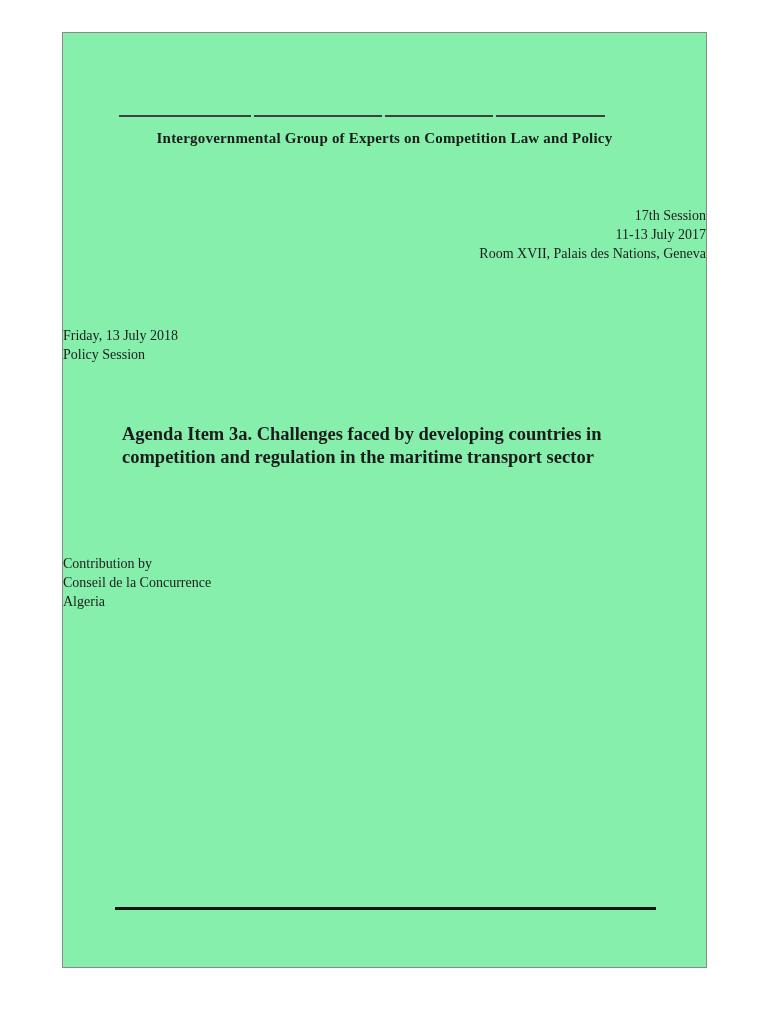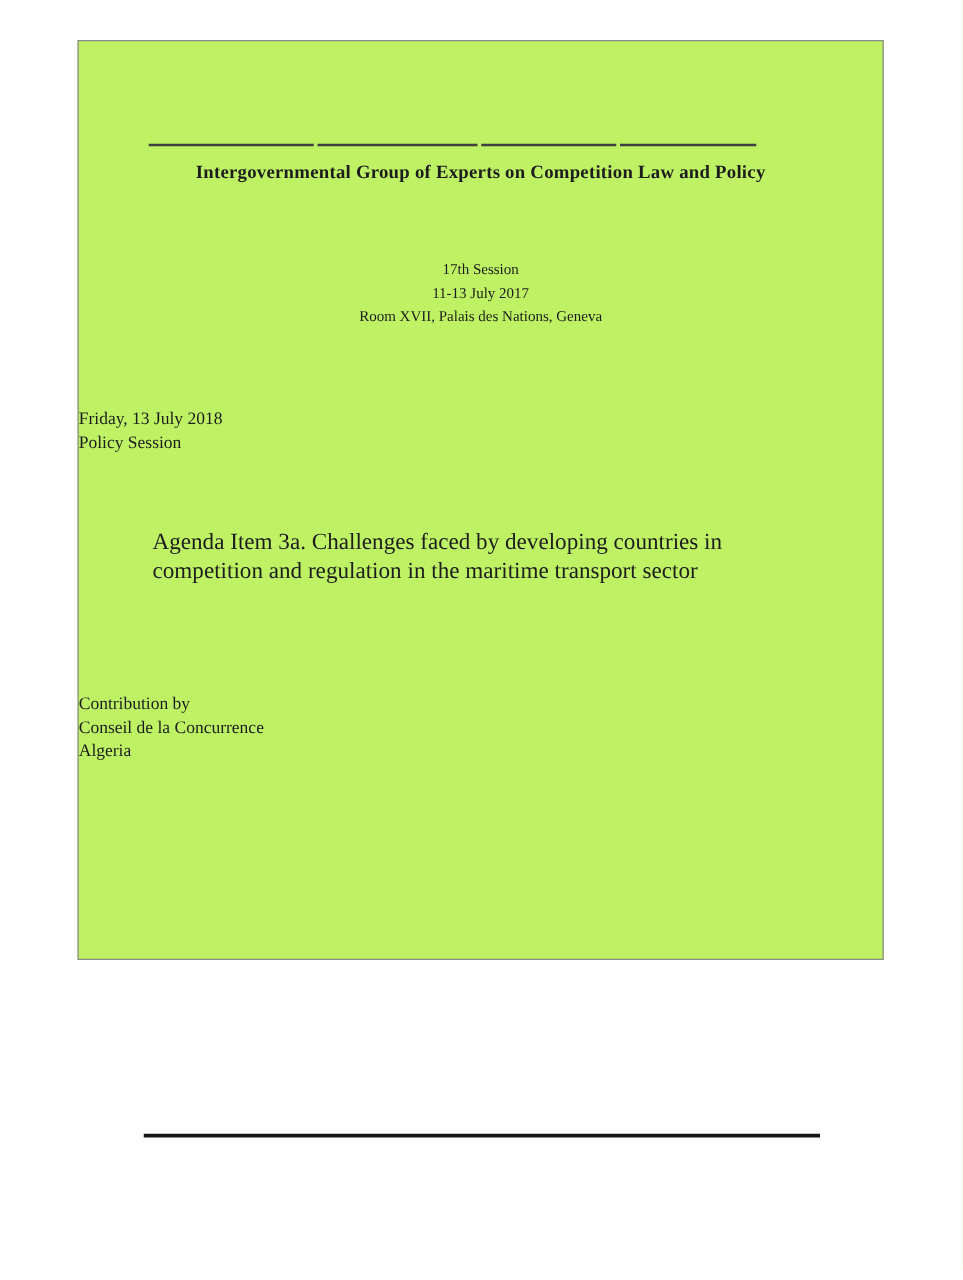--- a/index.html
+++ b/index.html
@@ -14,22 +14,22 @@
     width: 770px;
     height: 1024px;
     background: #ffffff;
     overflow: hidden;
   }
   .page {
     position: absolute;
     left: 62px;
     top: 32px;
     width: 645px;
-    height: 736px;
-    background: #bef264;
+    height: 936px;
+    background: #86efac;
     border: 1px solid #8a8a8a;
   }
   .rule-top {
     position: absolute;
     left: 56px;
     top: 82px;
     width: 486px;
     display: flex;
     gap: 3px;
   }
@@ -50,39 +50,39 @@
     font-weight: bold;
     font-size: 15px;
     line-height: 20px;
     letter-spacing: 0.2px;
   }
   .session-info {
     position: absolute;
     left: 0;
     top: 173px;
     width: 100%;
-    text-align: center;
-    font-size: 12px;
+    text-align: right;
+    font-size: 14px;
     line-height: 19px;
   }
   .meeting-info {
     position: absolute;
     left: 0;
     top: 293px;
     width: 100%;
     text-align: left;
     font-size: 14px;
     line-height: 19px;
   }
   .agenda-title {
     position: absolute;
     left: 59px;
     top: 390px;
     width: 548px;
-    font-weight: normal;
+    font-weight: bold;
     font-size: 18.5px;
     line-height: 23px;
     text-align: left;
   }
   .contribution {
     position: absolute;
     left: 0;
     top: 521px;
     width: 100%;
     text-align: left;

